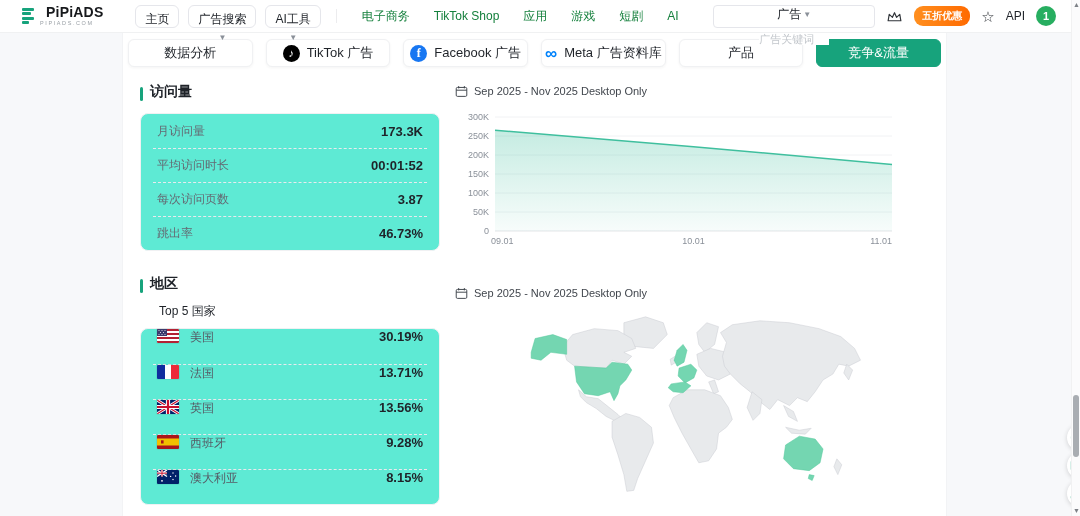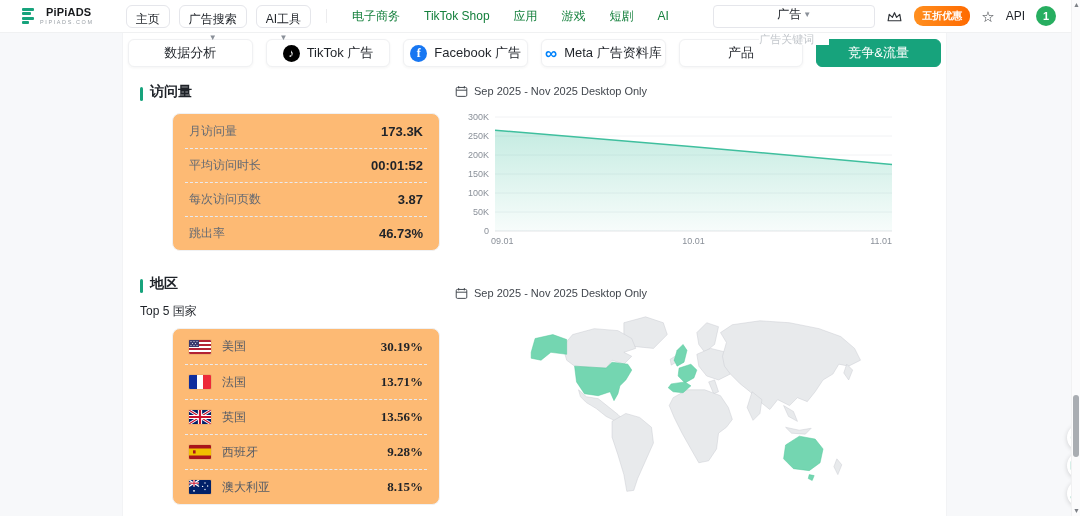--- a/index.html
+++ b/index.html
@@ -9,21 +9,21 @@
 
   
   .navbar { position:absolute; top:0; left:0; right:0; height:33px; background:#fff;
             border-bottom:1px solid #f0f1f2; display:flex; align-items:center; padding:0 24px 0 22px; z-index:6; }
   .logo { display:flex; align-items:center; gap:6px; cursor:pointer; }
   .logo-bars { display:flex; flex-direction:column; gap:1.5px; }
   .logo-bars span { height:3px; background:var(--accent); border-radius:1px; }
   .logo-bars span:nth-child(1){ width:12px; } .logo-bars span:nth-child(2){ width:9px; }
   .logo-bars span:nth-child(3){ width:12px; } .logo-bars span:nth-child(4){ width:7px; }
   .logo-text { line-height:1; }
-  .logo-name { font-size:11px; font-weight:bold; color:#17191c; letter-spacing:.2px;padding-left:6px; }
+  .logo-name { font-size:14px; font-weight:bold; color:#17191c; letter-spacing:.2px;padding-left:6px; }
   .logo-domain { font-size:5.5px; color:#9aa0a6; letter-spacing:1.6px; margin-top:2px; }
   .nav-group { display:flex; align-items:center; gap:9px; margin-left:32px; }
   .nav-btn { display:flex; align-items:center; gap:5px; height:23px; padding:0 9px; border:1px solid #e5e6eb;
              border-radius:6px; background:#fff; font-size:12px; color:#1f2329; cursor:pointer; white-space:nowrap;flex-direction:column; }
   .chev { font-size:8px; color:#8a9099; }
   .nav-divider { width:1px; height:14px; background:#ececee; margin:0 6px; }
   .nav-links { display:flex; align-items:center; gap:24px; margin-left:10px; }
   .nav-link { font-size:12px; color:#15803d; cursor:pointer; white-space:nowrap; }
   .nav-right { margin-left:auto; display:flex; align-items:center; gap:11px; }
   .searchbox { display:flex; align-items:center; width:162px; height:23px; border:1px solid #e5e6eb;
@@ -54,31 +54,31 @@
   .meta-glyph { color:#0082fb; font-size:17px; font-weight:bold; line-height:1; }
 
   .content { display:flex; gap:15px; padding:14px 0 0 17px; }
   .left-col { width:300px; flex:none; }
   .right-col { width:470px; flex:none; }
 
   .section-title { display:flex; align-items:flex-end; gap:7px; height:20px; }
   .section-bar { width:3px; height:14px; border-radius:2px; background:var(--accent); }
   .section-text { font-size:14px; font-weight:bold; color:#1f2329; }
 
-  .card { border:1px solid #f0f1f3; border-radius:8px; background:#fdba74;margin-left:32px; }
+  .card { border:1px solid #f0f1f3; border-radius:8px; background:#5eead4; }
   .visits-card { margin-top:12px; }
   .vrow { height:34px; display:flex; align-items:center; justify-content:space-between; margin:0 12px; padding:0 4px; }
   .vrow + .vrow { border-top:1px dashed #e9eaee; }
   .vlabel { font-size:12px; color:#646a73; }
   .vvalue { font-size:13px; font-weight:bold; color:#1f2329; }
 
   .region-block { margin-top:22px; }
-  .region-sub { margin:10px 0 0 0; font-size:12px; color:#1f2329; }
+  .region-sub { margin:10px 0 0 19px; font-size:12px; color:#1f2329; }
   .country-card { margin-top:8px; }
-  .crow { height:35px; display:flex; align-items:center; gap:11px; margin:0 12px; padding:0 4px;font-family:Liberation Serif, serif; }
+  .crow { height:35px; display:flex; align-items:flex-start; gap:11px; margin:0 12px; padding:0 4px; }
   .crow + .crow { border-top:1px dashed #e9eaee; }
   .flag { width:22px; height:14px; flex:none; box-shadow:0 0 0 1px rgba(0,0,0,.06); border-radius:1px; }
   .cname { flex:1; font-size:12px; color:#565c66; }
   .cvalue { font-size:13px; font-weight:bold; color:#1f2329; }
 
   .range-header { display:flex; align-items:center; gap:6px; height:20px; font-size:11px; color:#41464d; }
   .chart-wrap { margin-top:4px; }
   .map-header { margin-top:24px; }
   .map-wrap { margin:2px 0 0 10px; }
   .map-land { fill:var(--map-base); stroke:#c9cdd2; stroke-width:.5; stroke-linejoin:round; }

